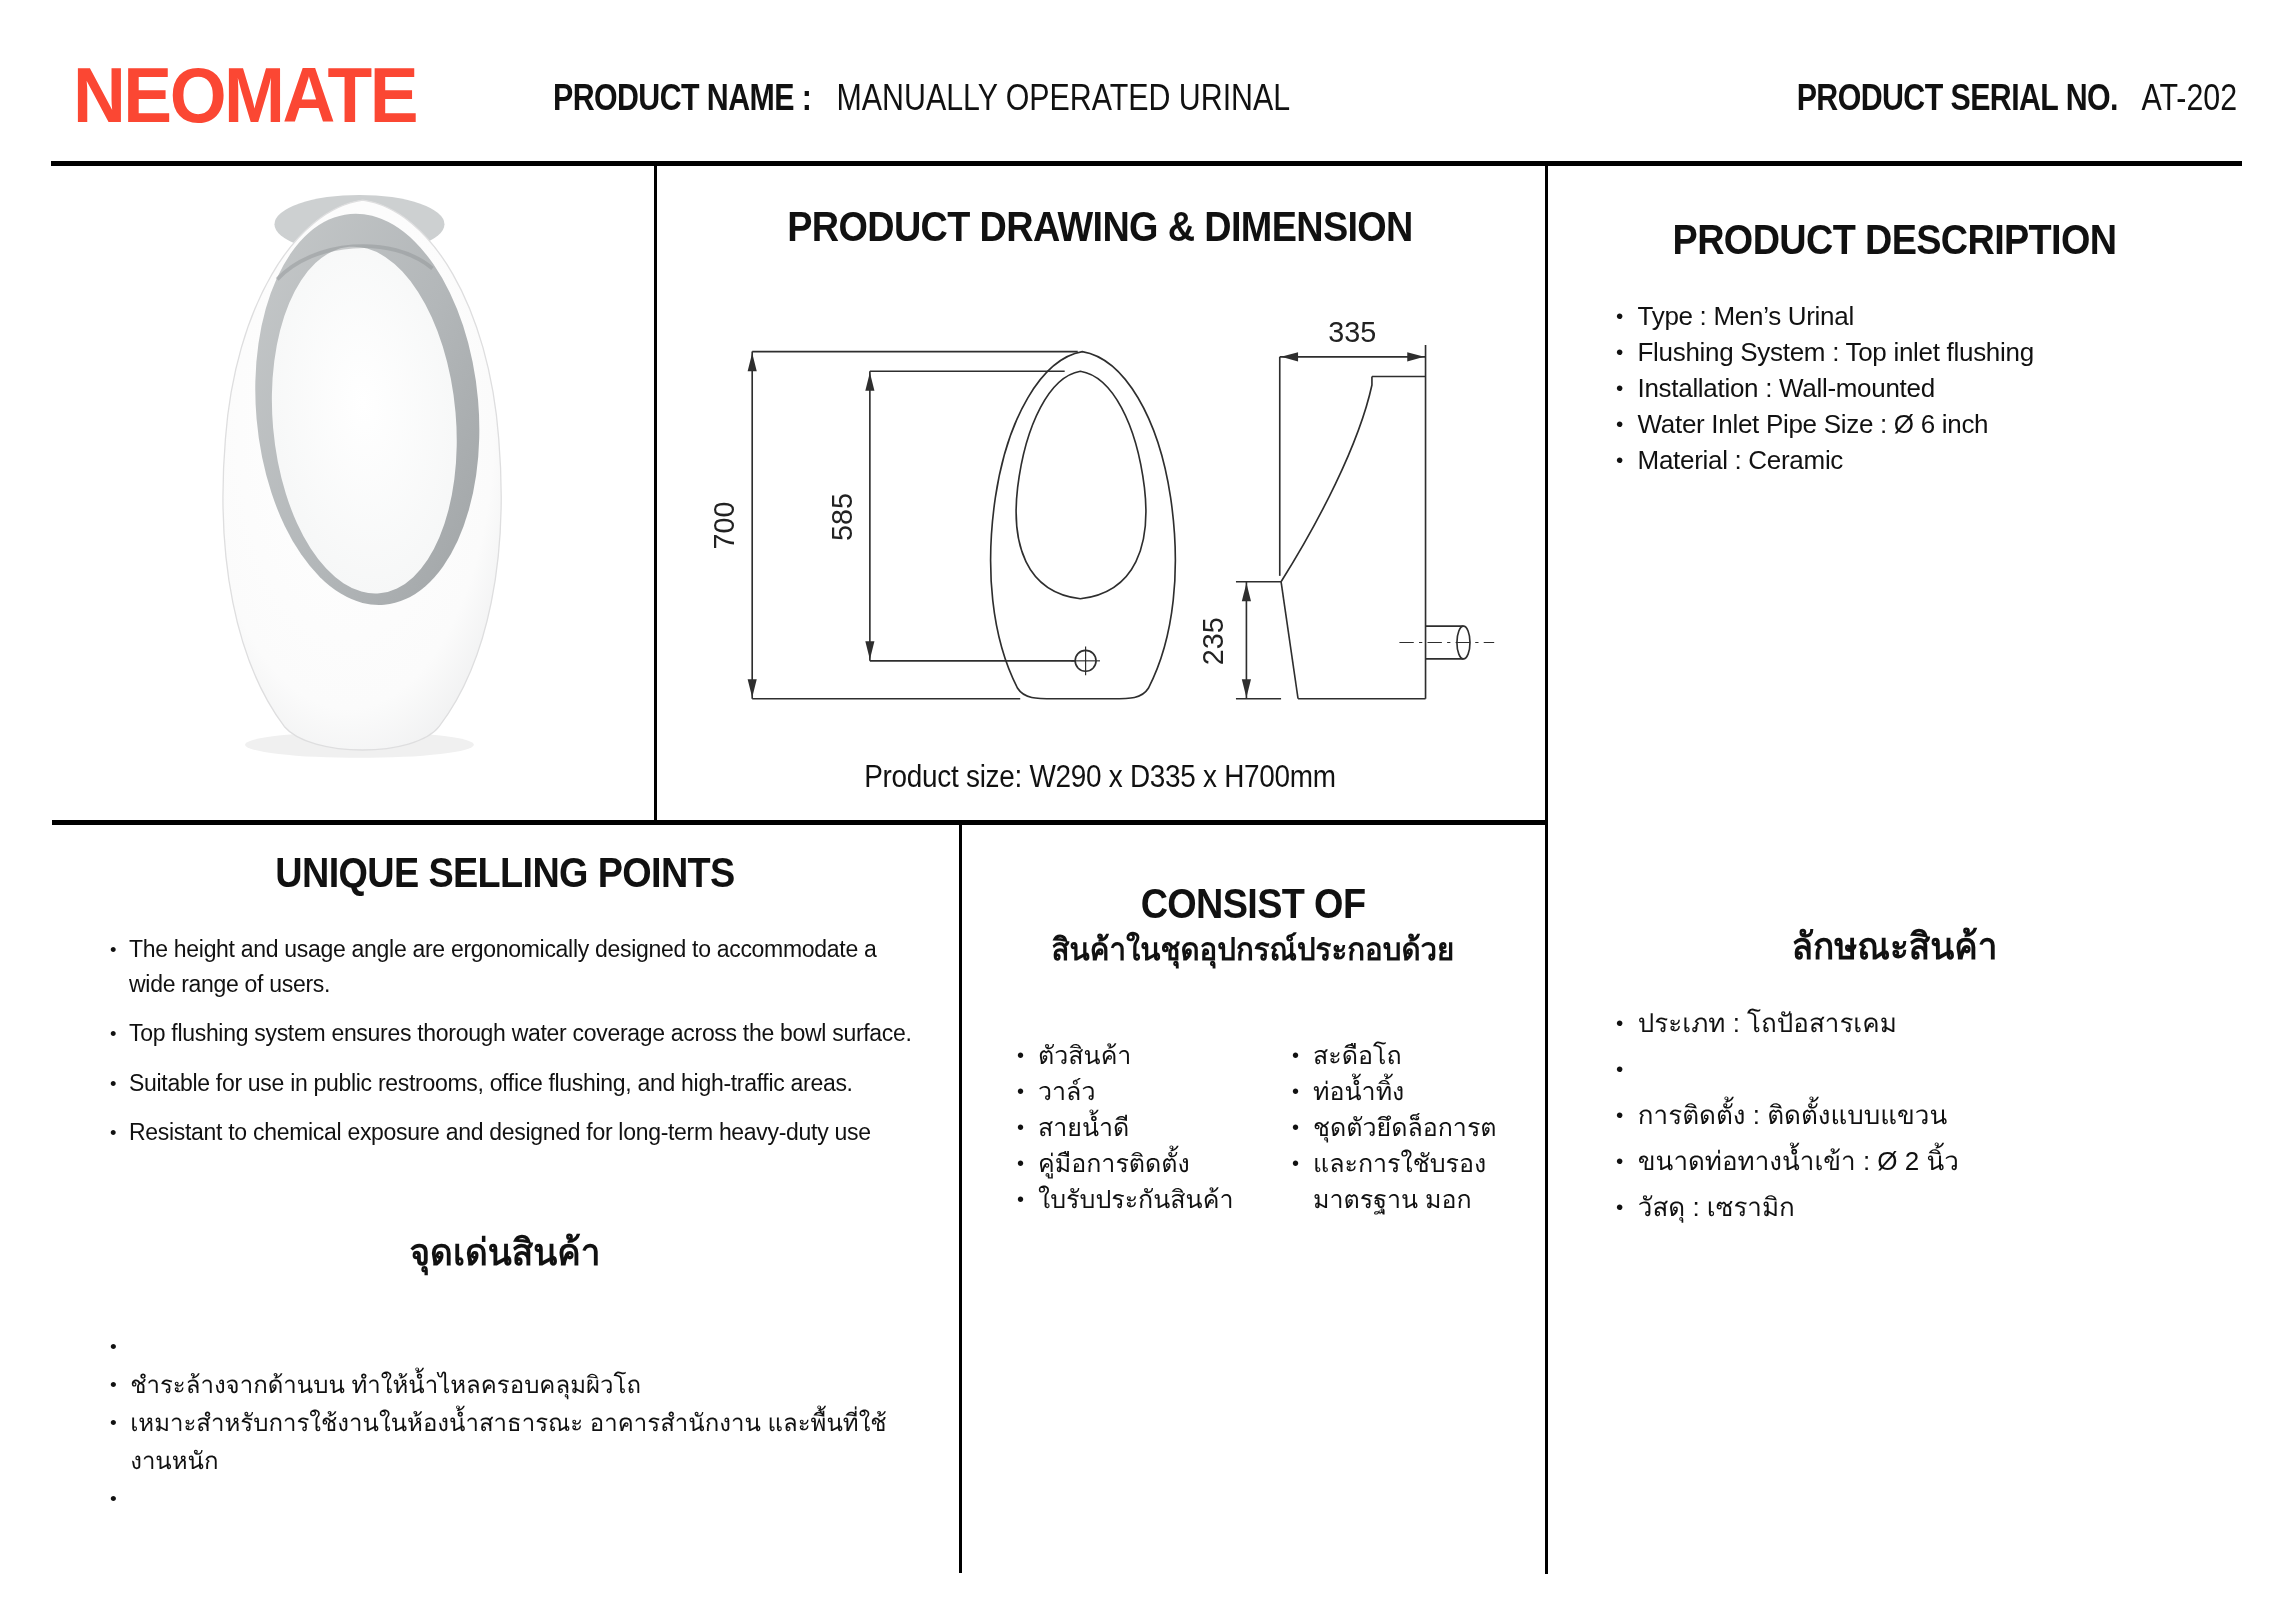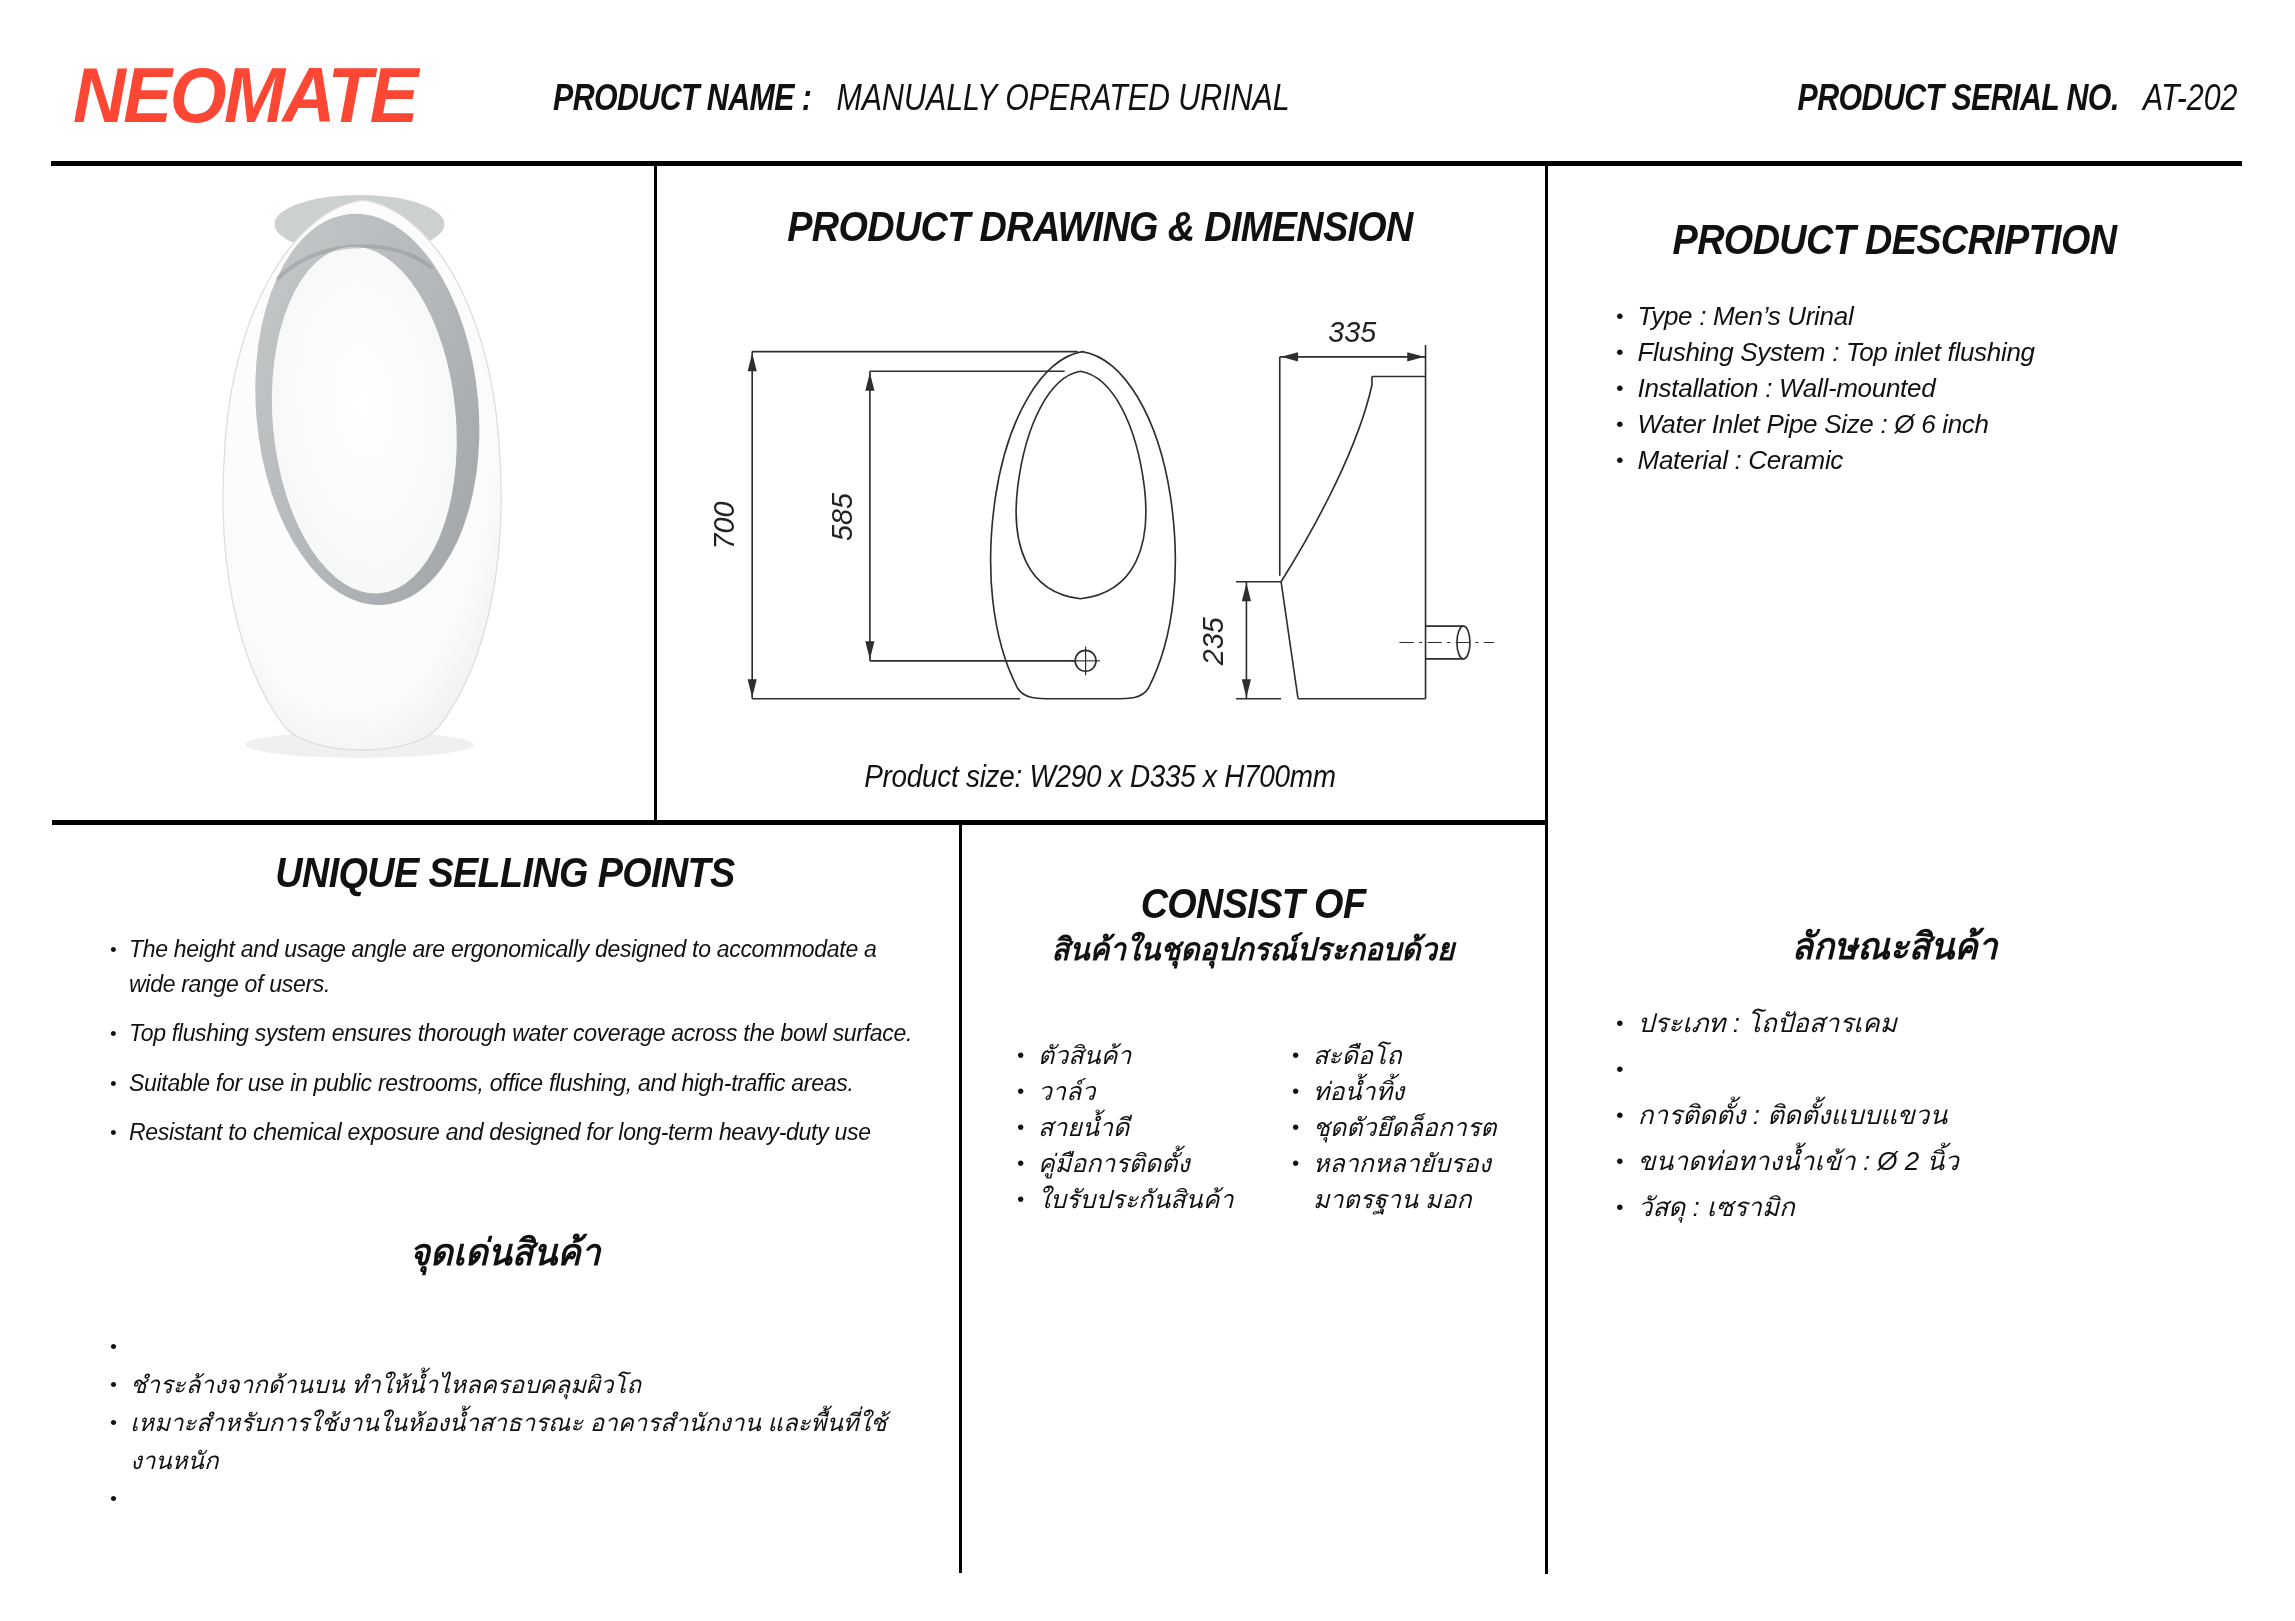--- a/index.html
+++ b/index.html
@@ -3,21 +3,20 @@
 <meta charset="utf-8">
 <style>
   html,body{margin:0;padding:0;background:#ffffff;}
   #page{
     position:relative;
     width:2295px;height:1622px;
     background:#ffffff;
     font-family:"Liberation Sans", sans-serif;
     color:#111;
     overflow:hidden;
-    font-style:italic;
   }
   .abs{position:absolute;}
   .rule{position:absolute;background:#000;}
   .cond{transform:scaleX(0.82);transform-origin:left center;white-space:nowrap;}
   .cond-r{transform:scaleX(0.82);transform-origin:right center;white-space:nowrap;}
   .brand{
     font-size:77px;font-weight:800;letter-spacing:-2.6px;
     transform:scaleX(0.95);transform-origin:left center;white-space:nowrap;
   }
   .hdrline{font-size:37px;white-space:nowrap;}
@@ -285,21 +284,21 @@
         <span>ท่อน้ำทิ้ง</span>
       </li>
 
       <li>
         <span class="dot">•</span>
         <span>ชุดตัวยึดล็อการต</span>
       </li>
 
       <li>
         <span class="dot">•</span>
-        <span>หลากหลายับรอง มาตรฐาน มอก</span>
+        <span>และการใชับรอง มาตรฐาน มอก</span>
       </li>
     </ul>
 
   <div class="abs sec-title-th" style="left:1548px;top:916px;width:693px;">ลักษณะสินค้า</div>
 
   <ul class="abs blist char-list" style="left:1616px;top:1000px;width:576px;">
 
       <li>
         <span class="dot">•</span>
         <span>ประเภท : โถปัอสารเคม</span>

